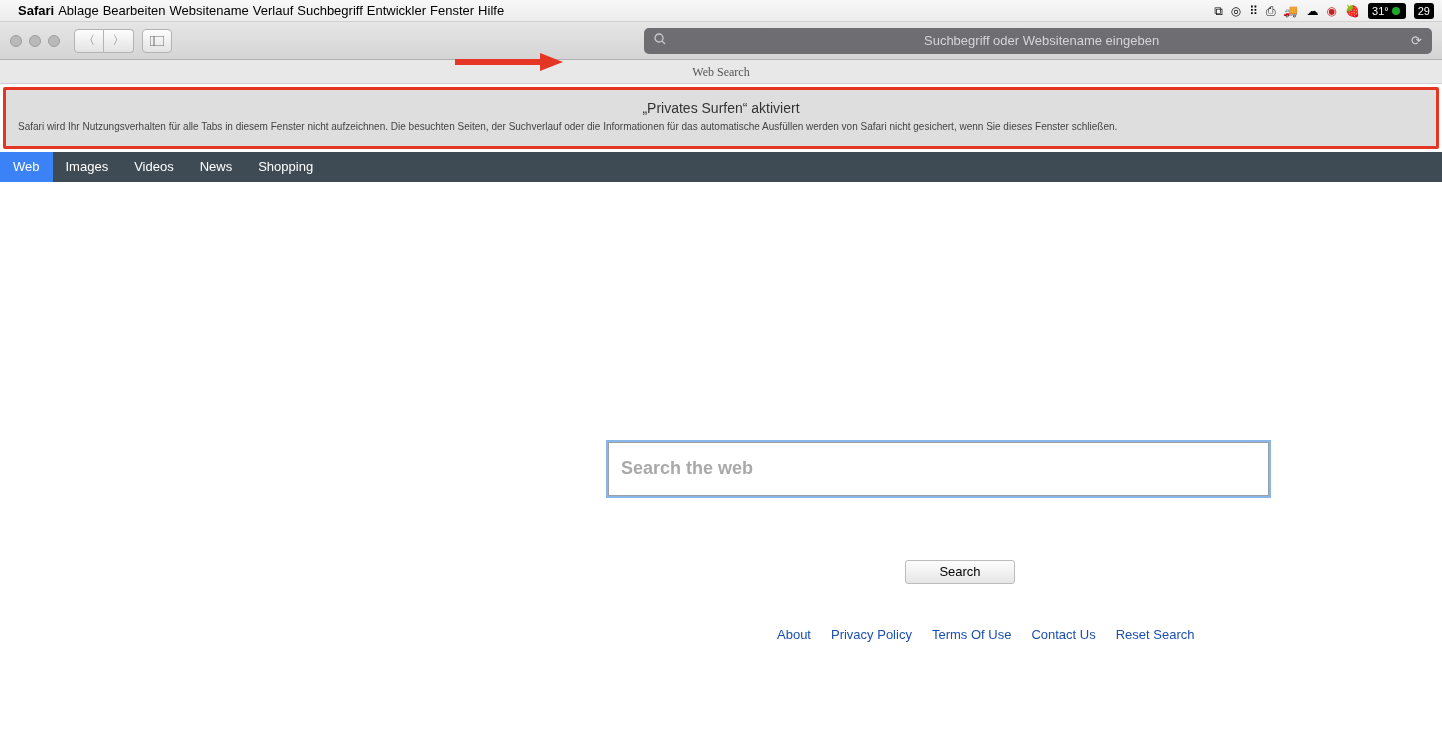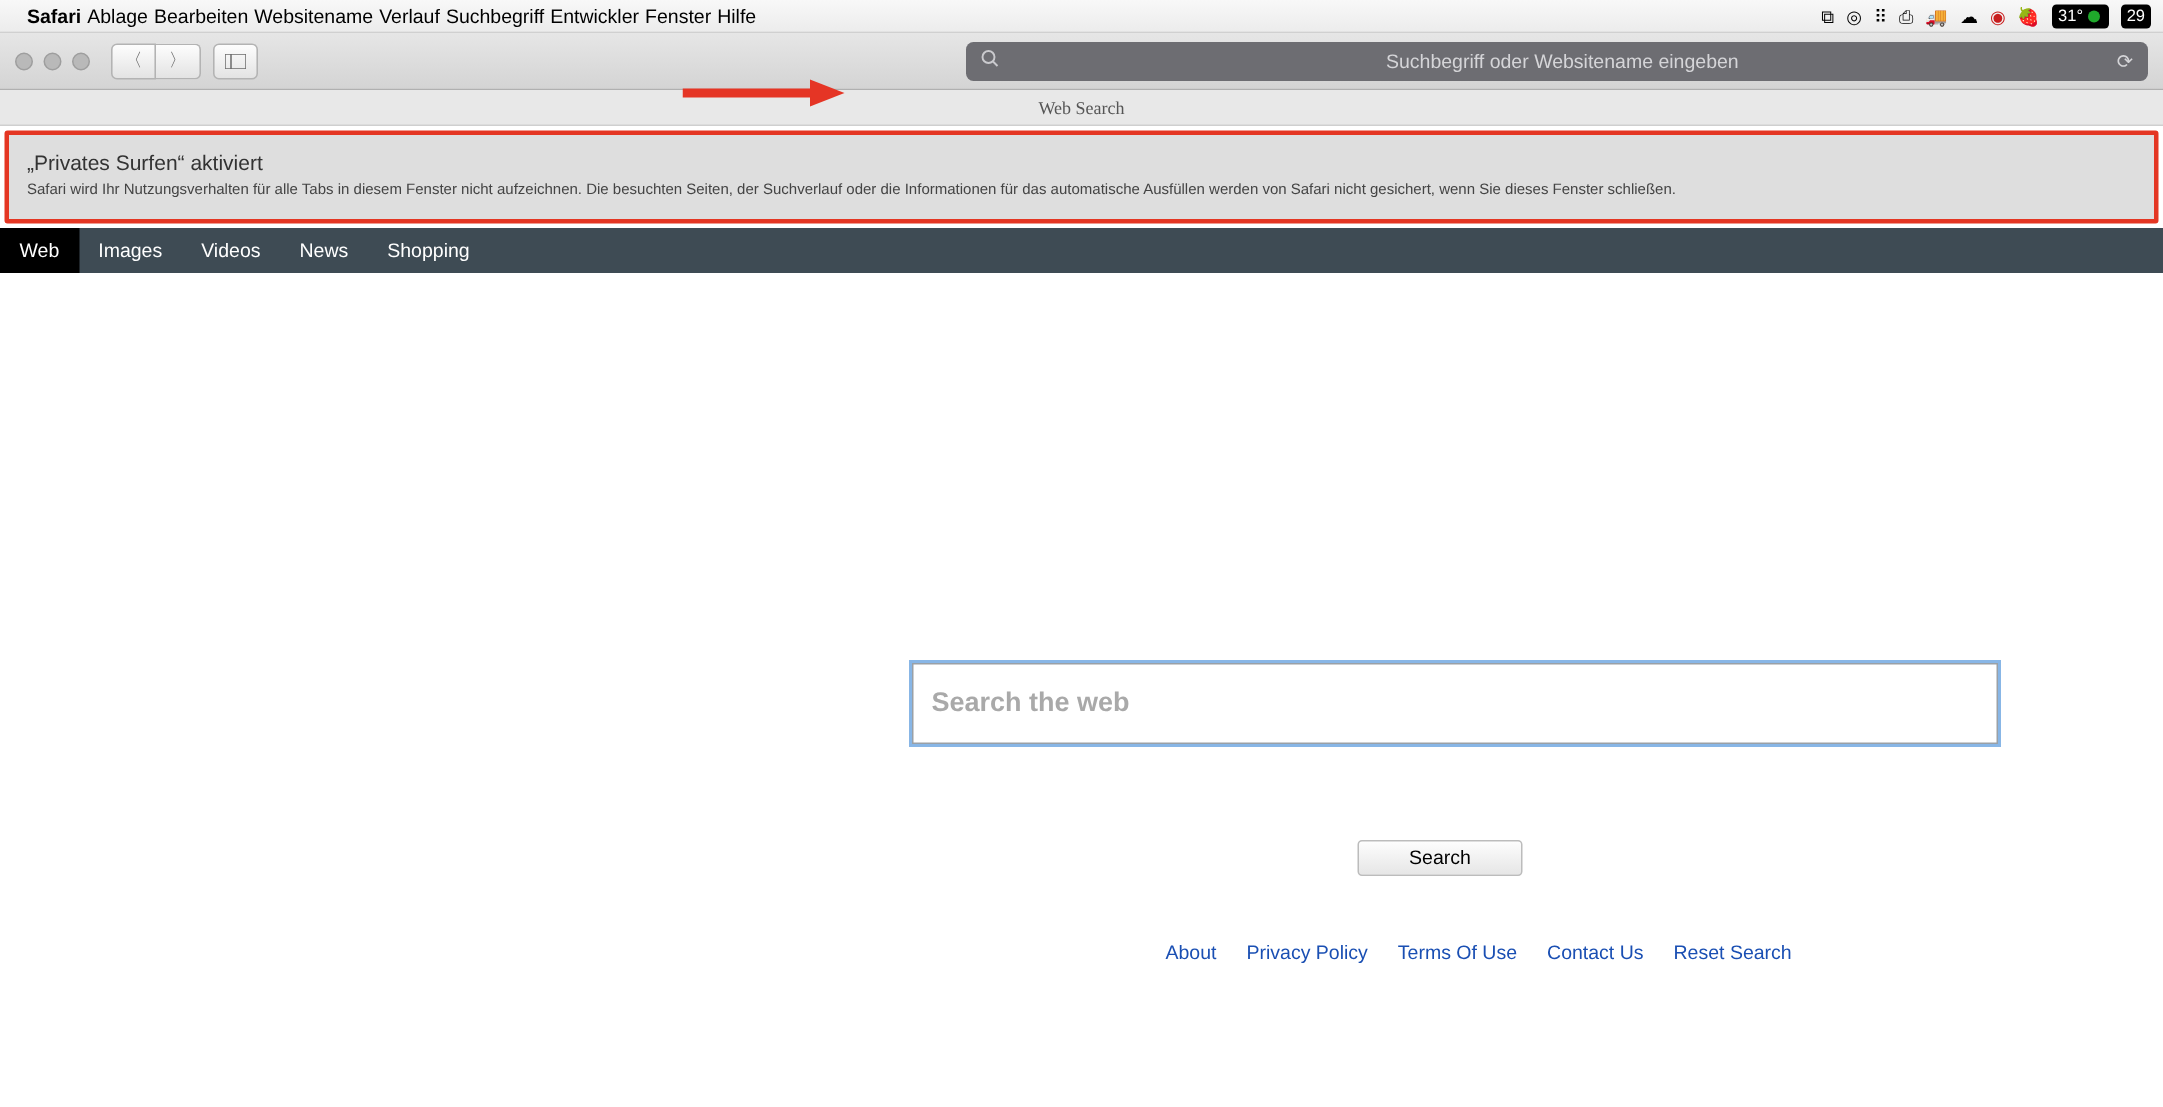--- a/index.html
+++ b/index.html
@@ -32,31 +32,31 @@
     .arrow-annot{position:absolute;left:455px;top:28px;pointer-events:none;}
     .arrow-line{stroke:#e53525;stroke-width:6;}
     .arrow-head{fill:#e53525;}
 
     
     .tabtitle{height:24px;background:#e8e8e8;border-bottom:1px solid #cfcfcf;text-align:center;font-size:12px;line-height:24px;color:#555;font-family:Liberation Serif, serif;}
 
     
     .priv-wrap{padding:3px;}
     .priv{border:3px solid #e43623;border-radius:2px;background:#dedede;padding:10px 12px 12px;}
-    .priv h4{font-size:14px;font-weight:400;color:#333;margin-bottom:4px;}
+    .priv h4{font-size:14px;font-weight:400;color:#333;margin-bottom:4px;text-align:center;}
     .priv p{font-size:10px;color:#444;line-height:1.35;}
 
     
     .navtabs{height:30px;background:#3e4b54;display:flex;align-items:stretch;}
     .navtabs a{color:#fff;font-size:13px;text-decoration:none;padding:0 13px;display:flex;align-items:center;}
-    .navtabs a.active{background:#000000;}
+    .navtabs a.active{background:#3b82f6;}
 
     
     .page{position:relative;height:calc(738px - 22px - 38px - 24px - 70px - 30px);}
-    .searchbox{position:absolute;left:608px;top:260px;width:724px;}
+    .searchbox{position:absolute;left:608px;top:260px;width:661px;}
     .searchbox input{width:100%;height:54px;border:1px solid #9aa0a6;outline:2px solid #88b6e6;outline-offset:0;padding:0 12px;font-size:18px;color:#222;}
     .searchbox input::placeholder{color:#a9a9a9;font-weight:600;}
     .search-btn{position:absolute;left:905px;top:350px;width:110px;height:24px;background:linear-gradient(#fdfdfd,#e6e6e6);border:1px solid #bcbcbc;border-radius:3px;font-size:13px;margin-top:28px;}
     .footer-links{position:absolute;left:777px;top:445px;font-size:13px;display:flex;gap:20px;}
     .footer-links a{color:#1a4fb3;text-decoration:none;}
   </style>
 </head>
 <body>
 
 <div class="menubar">

